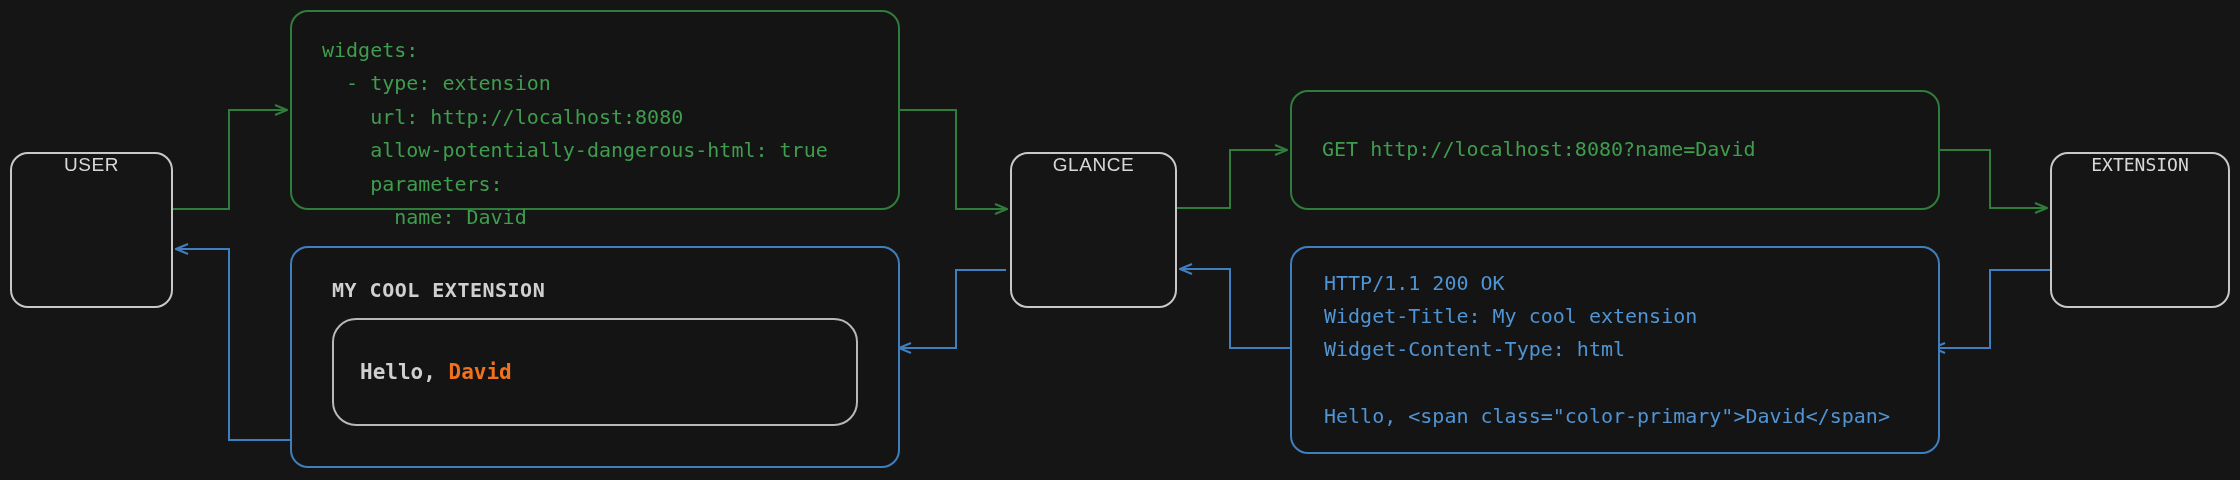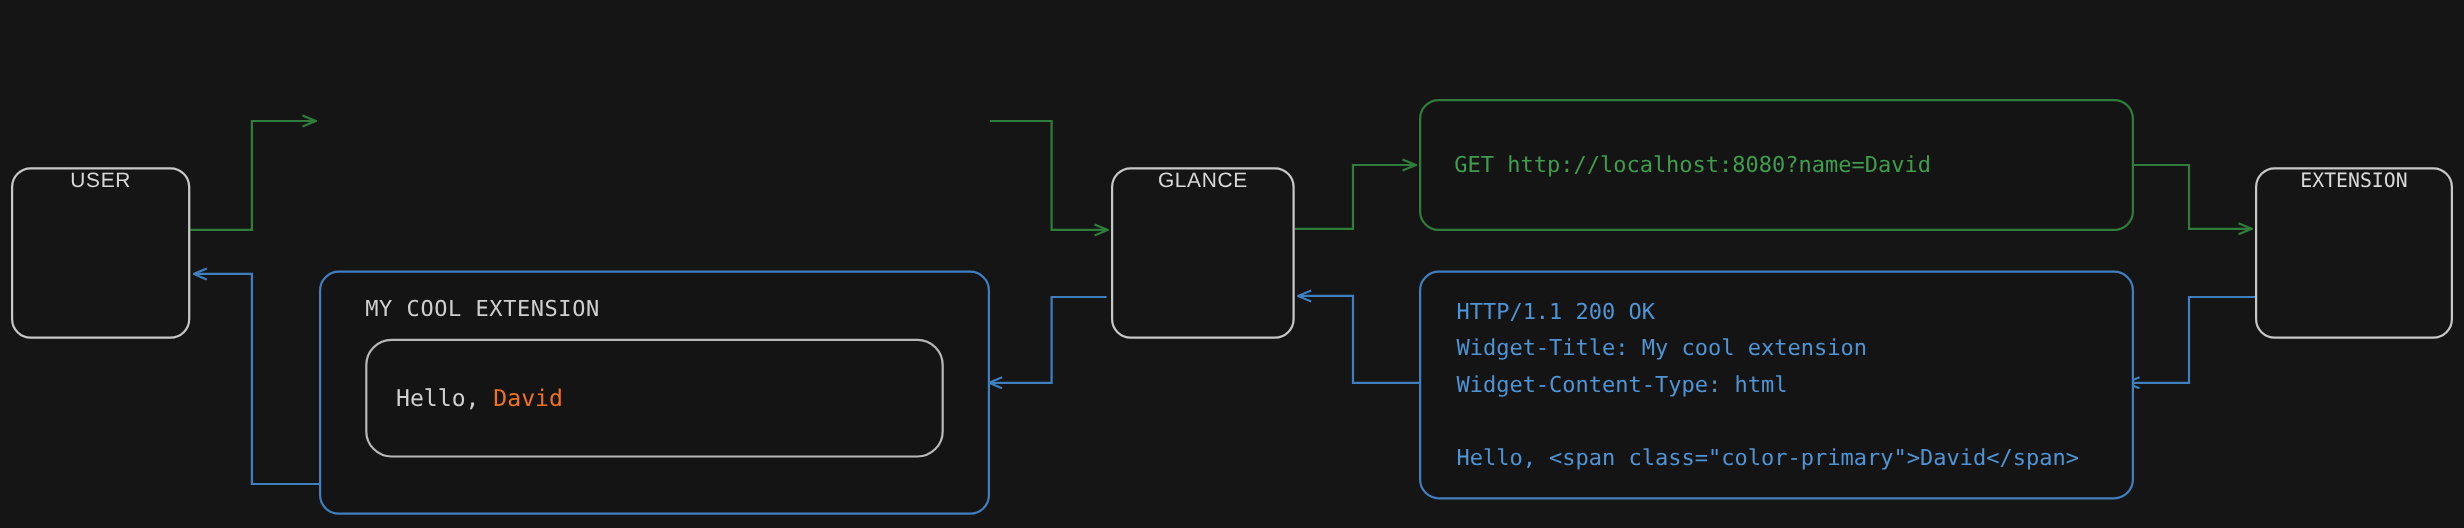--- a/index.html
+++ b/index.html
@@ -148,34 +148,42 @@
   </div>
 
   <div class="node" style="left:1010px; top:152px; width:167px; height:156px;">
     <span class="node-label">GLANCE</span>
   </div>
 
   <div class="node" style="left:2050px; top:152px; width:180px; height:156px;">
     <span class="node-label mono">EXTENSION</span>
   </div>
 
+  <div class="code-box" style="left:290px; top:10px; width:610px; height:200px;">
+    <pre class="code">widgets:
+  - type: extension
+    url: http://localhost:8080
+    allow-potentially-dangerous-html: true
+    parameters:
+      name: David</pre>
+  </div>
 
   <div class="code-box" style="left:1290px; top:90px; width:650px; height:120px; display:flex; align-items:center;">
     <pre class="code">GET http://localhost:8080?name=David</pre>
   </div>
 
   <div class="code-box blue" style="left:1290px; top:246px; width:650px; height:208px; display:flex; align-items:center;padding-left:32px;">
     <pre class="code blue">HTTP/1.1 200 OK
 Widget-Title: My cool extension
 Widget-Content-Type: html
 
 Hello, &lt;span class="color-primary"&gt;David&lt;/span&gt;</pre>
   </div>
 
-  <div class="code-box blue" style="left:290px; top:246px; width:610px; height:222px; padding:20px 40px;">
+  <div class="code-box blue" style="left:290px; top:246px; width:610px; height:222px; padding:30px 40px;font-weight:bold;">
     <div class="widget-title">MY COOL EXTENSION</div>
     <div class="widget-inner" style="height:108px; display:flex; align-items:center;">
       <div class="widget-body">
         <span>Hello, </span><span class="accent">David</span>
       </div>
     </div>
   </div>
 
 </div>
 

